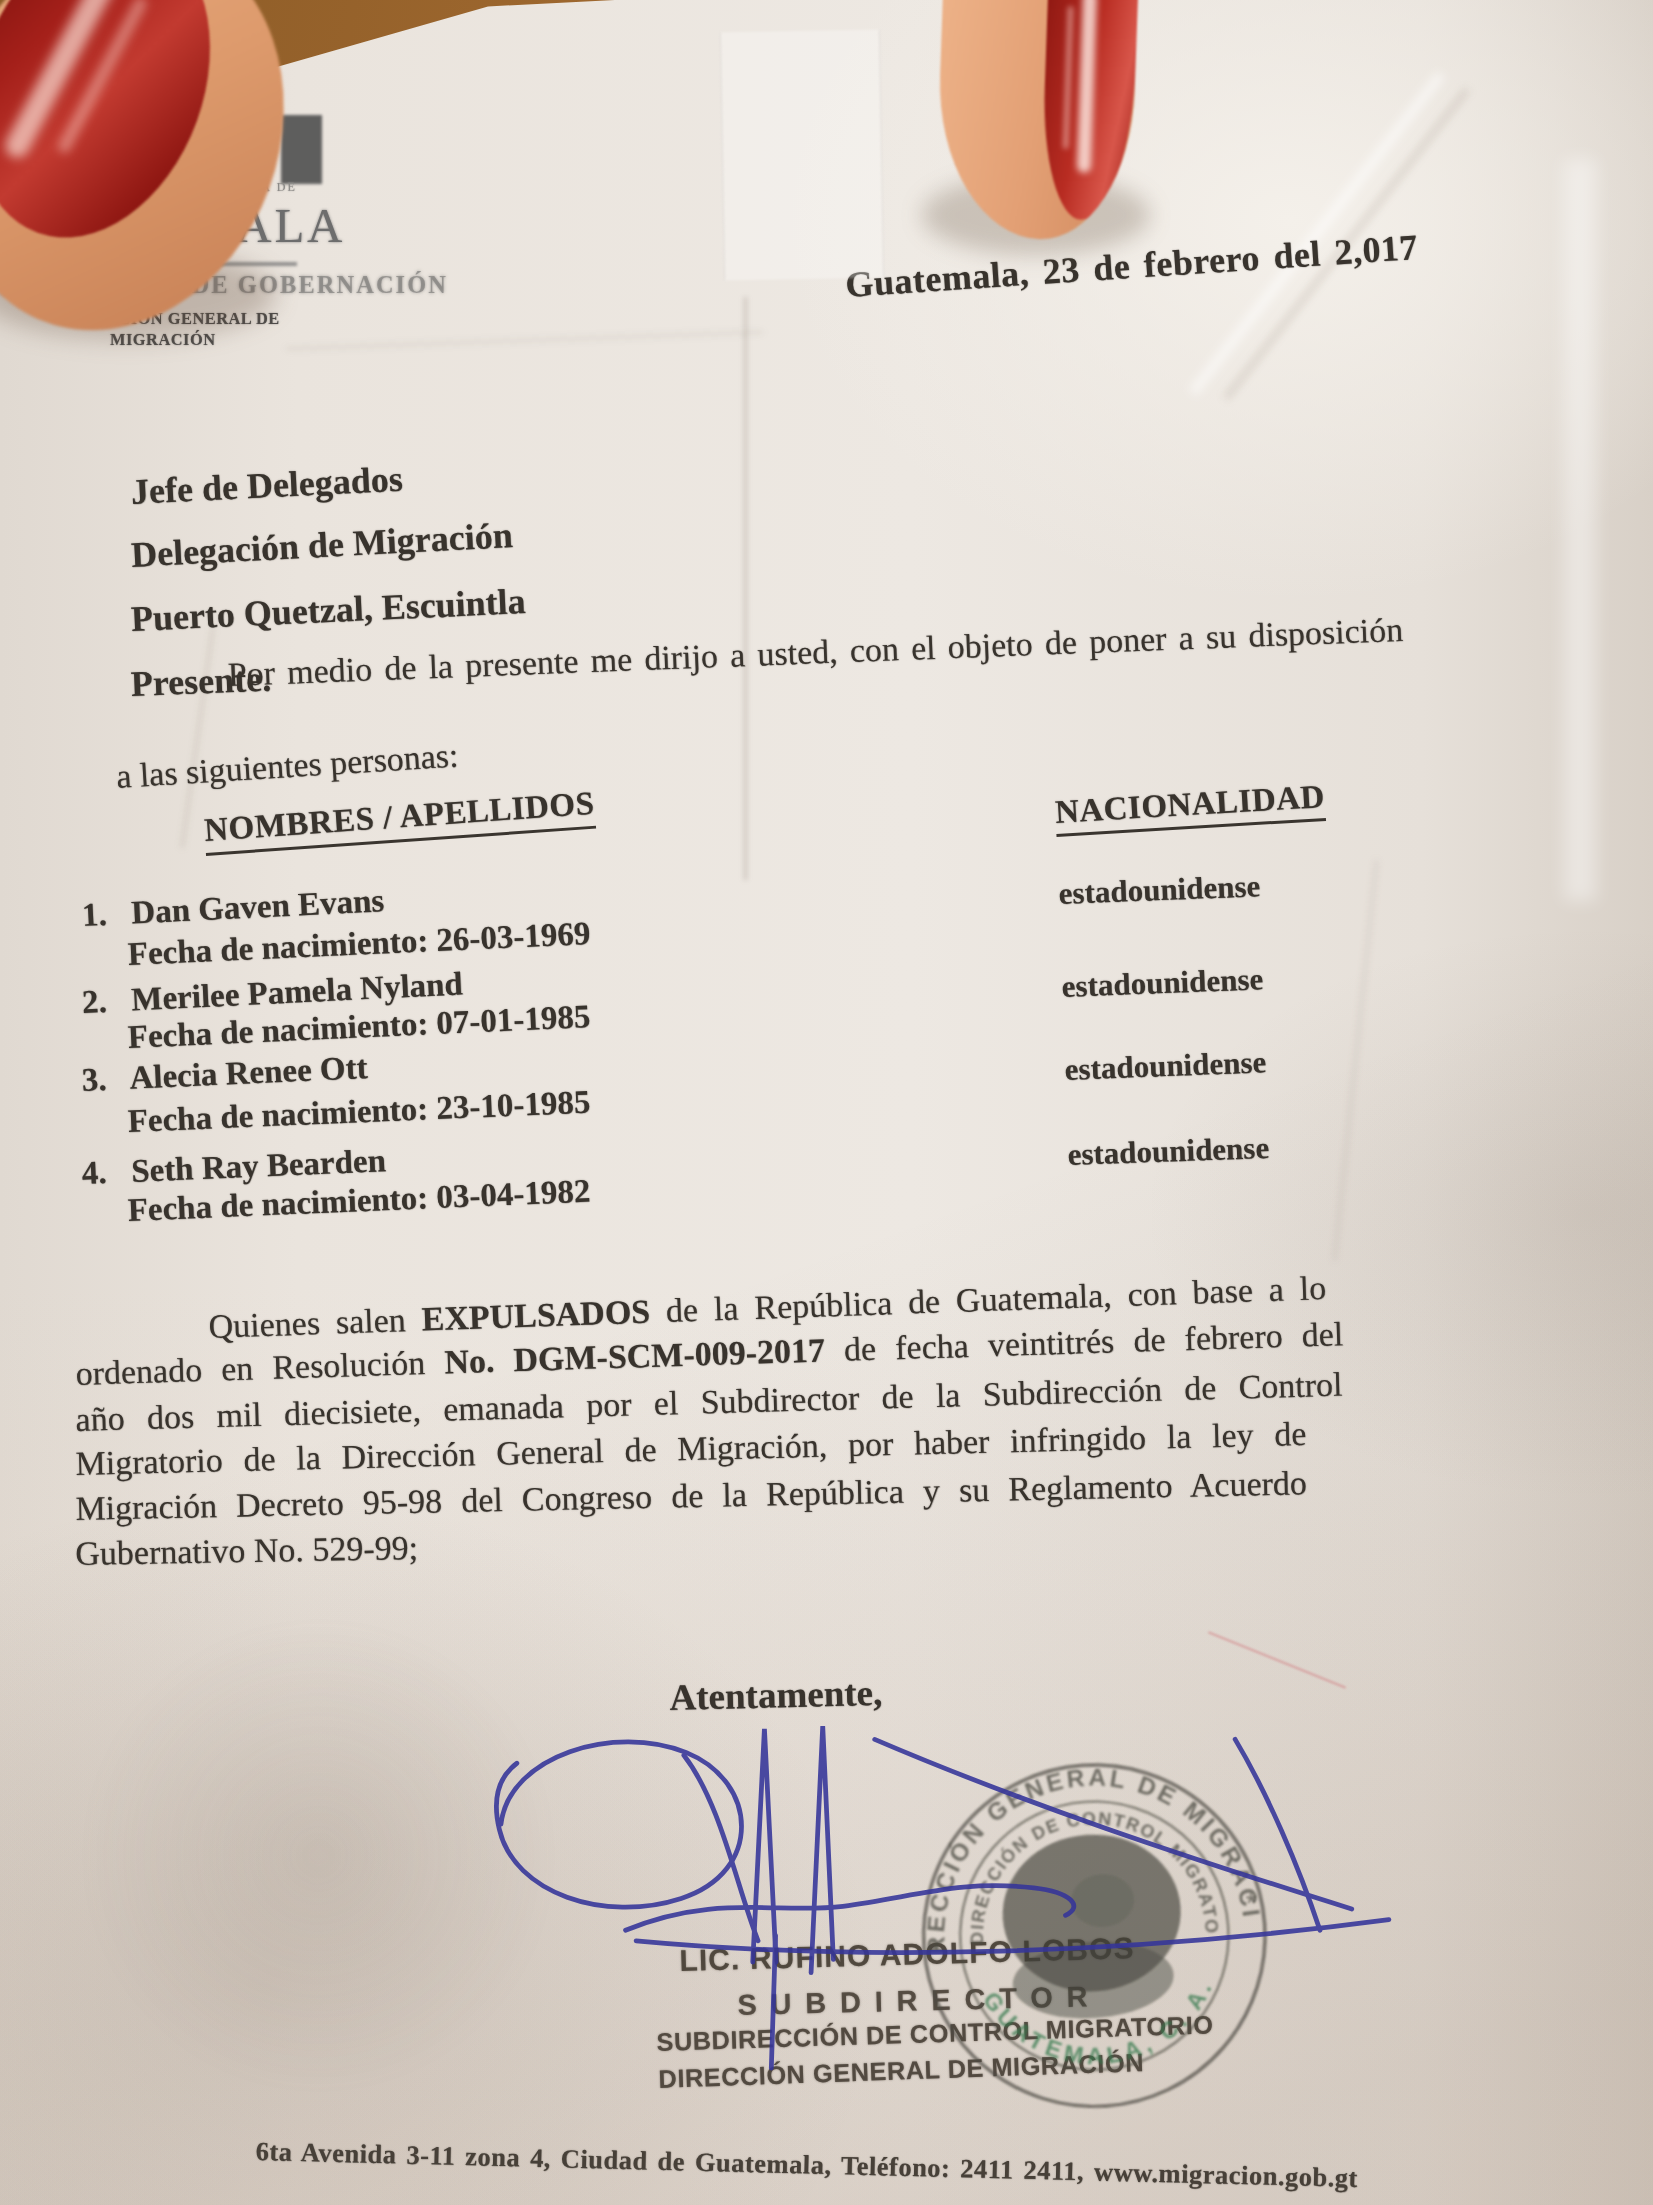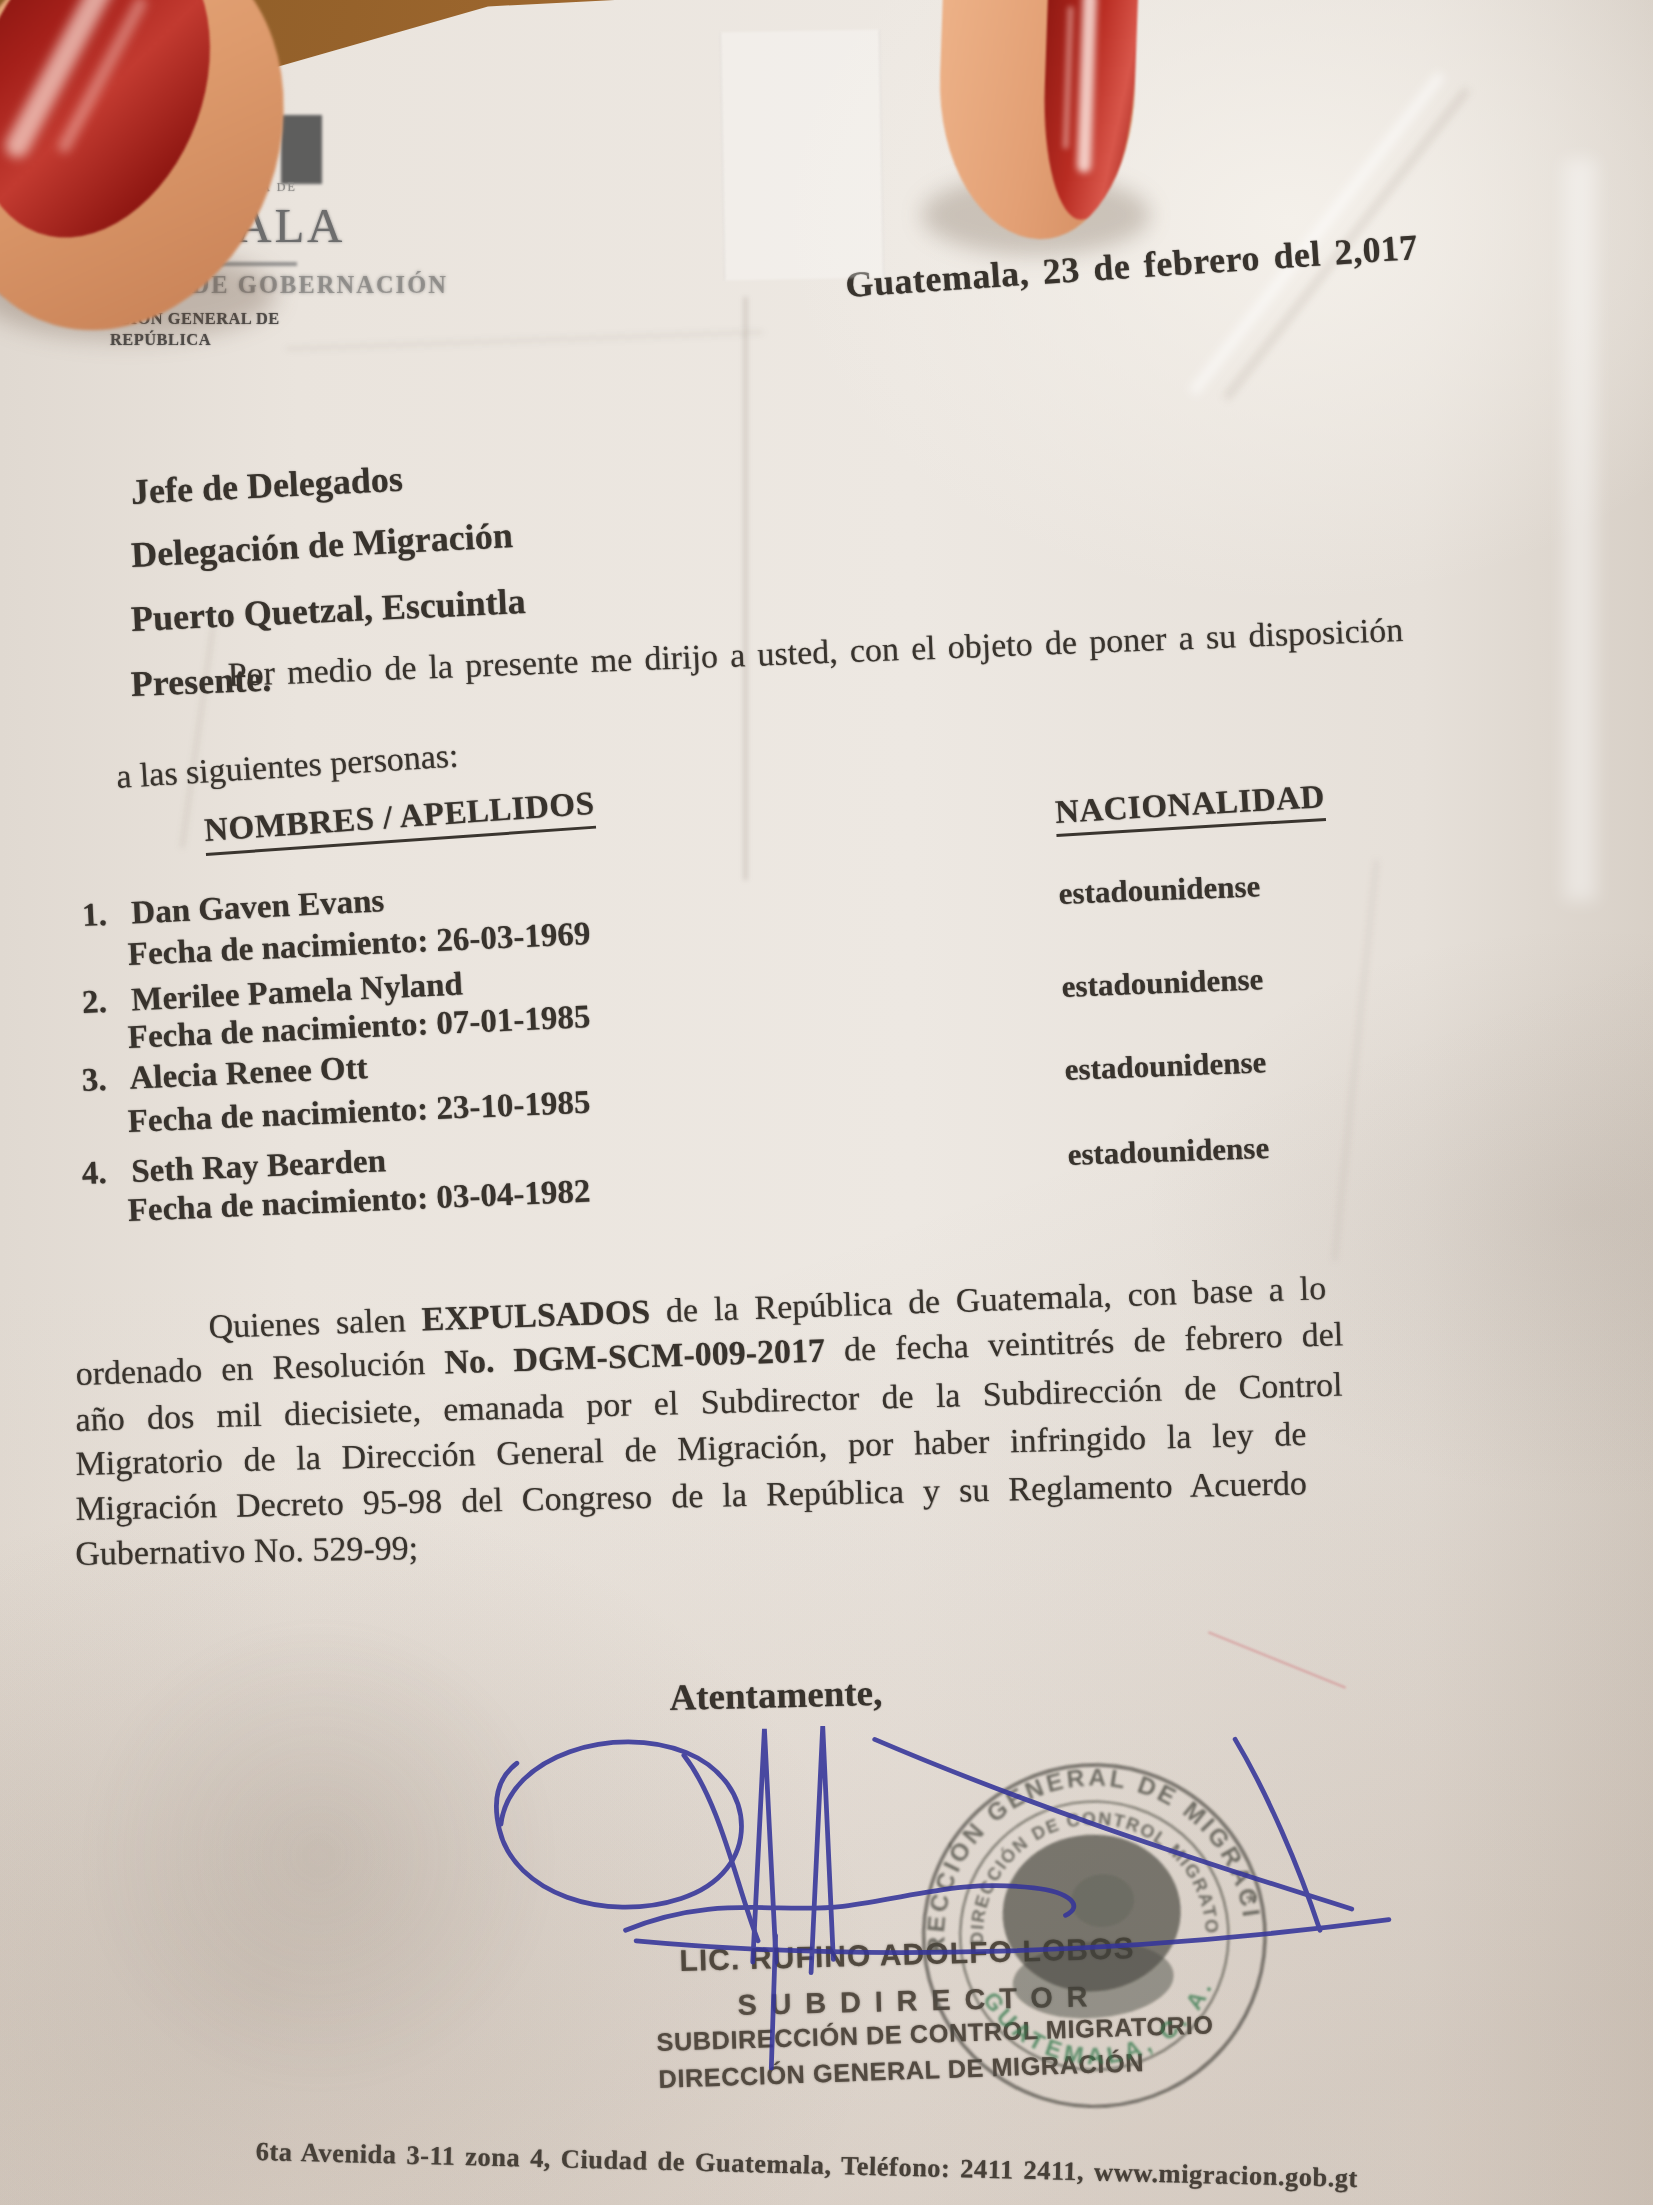--- a/index.html
+++ b/index.html
@@ -45,21 +45,21 @@
       <div class="crease" style="left:111px;top:80px;width:101px;height:101px;border-radius:50%;background:radial-gradient(closest-side,rgba(150,148,144,.4),rgba(150,148,144,0));filter:blur(2.7px);"></div>
       <div class="crease" style="left:0;top:153px;width:27.6px;height:143px;background:#c7c4c0;filter:blur(1.6px);"></div>
       <div class="crease" style="left:78px;top:135px;width:38px;height:38px;background:#5f5f5f;filter:blur(1.6px);opacity:.9;"></div>
       <div class="crease" style="left:207px;top:119px;width:37px;height:36px;background:#6e6e6e;filter:blur(1.6px);opacity:.9;"></div>
       <div class="crease" style="left:281px;top:115px;width:41px;height:69px;background:#535353;filter:blur(1.6px);opacity:.92;"></div>
       <div class="tl" style="left:50px;top:184px;font-size:12.2px;letter-spacing:2.1px;color:#8d8b88;text-shadow:0 0 1.6px rgba(140,138,135,.9);transform:rotate(-1deg);">GOBIERNO DE LA REPÚBLICA DE</div>
       <div class="tl" style="left:16px;top:197px;font-size:49px;letter-spacing:2.7px;color:#6d6d6d;text-shadow:0 0 2.7px rgba(109,109,109,.85);">GUATEMALA</div>
       <div class="crease" style="left:16px;top:262px;width:281px;height:4.2px;background:#7d7d7d;filter:blur(1.6px);opacity:.8;"></div>
       <div class="tl" style="left:10.6px;top:271px;font-size:24.4px;font-weight:bold;letter-spacing:2.1px;color:rgba(132,130,127,.72);text-shadow:0 0 3.2px rgba(132,130,127,.8);">MINISTERIO DE GOBERNACIÓN</div>
       <div class="tl b" style="left:63px;top:309px;font-size:16.4px;letter-spacing:0.5px;color:#4e4c4a;text-shadow:0 0 1.6px rgba(78,76,74,.7);">DIRECCIÓN GENERAL DE</div>
-      <div class="tl b" style="left:110px;top:330px;font-size:16.4px;letter-spacing:0.5px;color:#4e4c4a;text-shadow:0 0 1.6px rgba(78,76,74,.7);">REPÚBLICA</div>
+      <div class="tl b" style="left:110px;top:330px;font-size:16.4px;letter-spacing:0.5px;color:#4e4c4a;text-shadow:0 0 1.6px rgba(78,76,74,.7);">MIGRACIÓN</div>
     </div>
 
     <div class="tl b" style="left:844px;top:264px;font-size:36px;word-spacing:4.2px;letter-spacing:0.5px;transform:rotate(-3.8deg);">Guatemala,  23 de febrero  del  2,017</div>
 
     <div class="tl b" style="left:130px;top:471px;font-size:36px;transform:rotate(-2.8deg);">Jefe de Delegados</div>
     <div class="tl b" style="left:130px;top:534px;font-size:36px;transform:rotate(-3deg);">Delegación de Migración</div>
     <div class="tl b" style="left:130px;top:598px;font-size:36px;transform:rotate(-2.6deg);">Puerto Quetzal, Escuintla</div>
     <div class="tl b" style="left:130px;top:663px;font-size:36px;transform:rotate(-2.2deg);">Presente.</div>
 
     <div class="tl" style="left:227px;top:656px;font-size:34px;word-spacing:3.7px;transform:rotate(-2.2deg);">Por medio de la presente me dirijo a usted, con el objeto de poner a su disposición</div>

